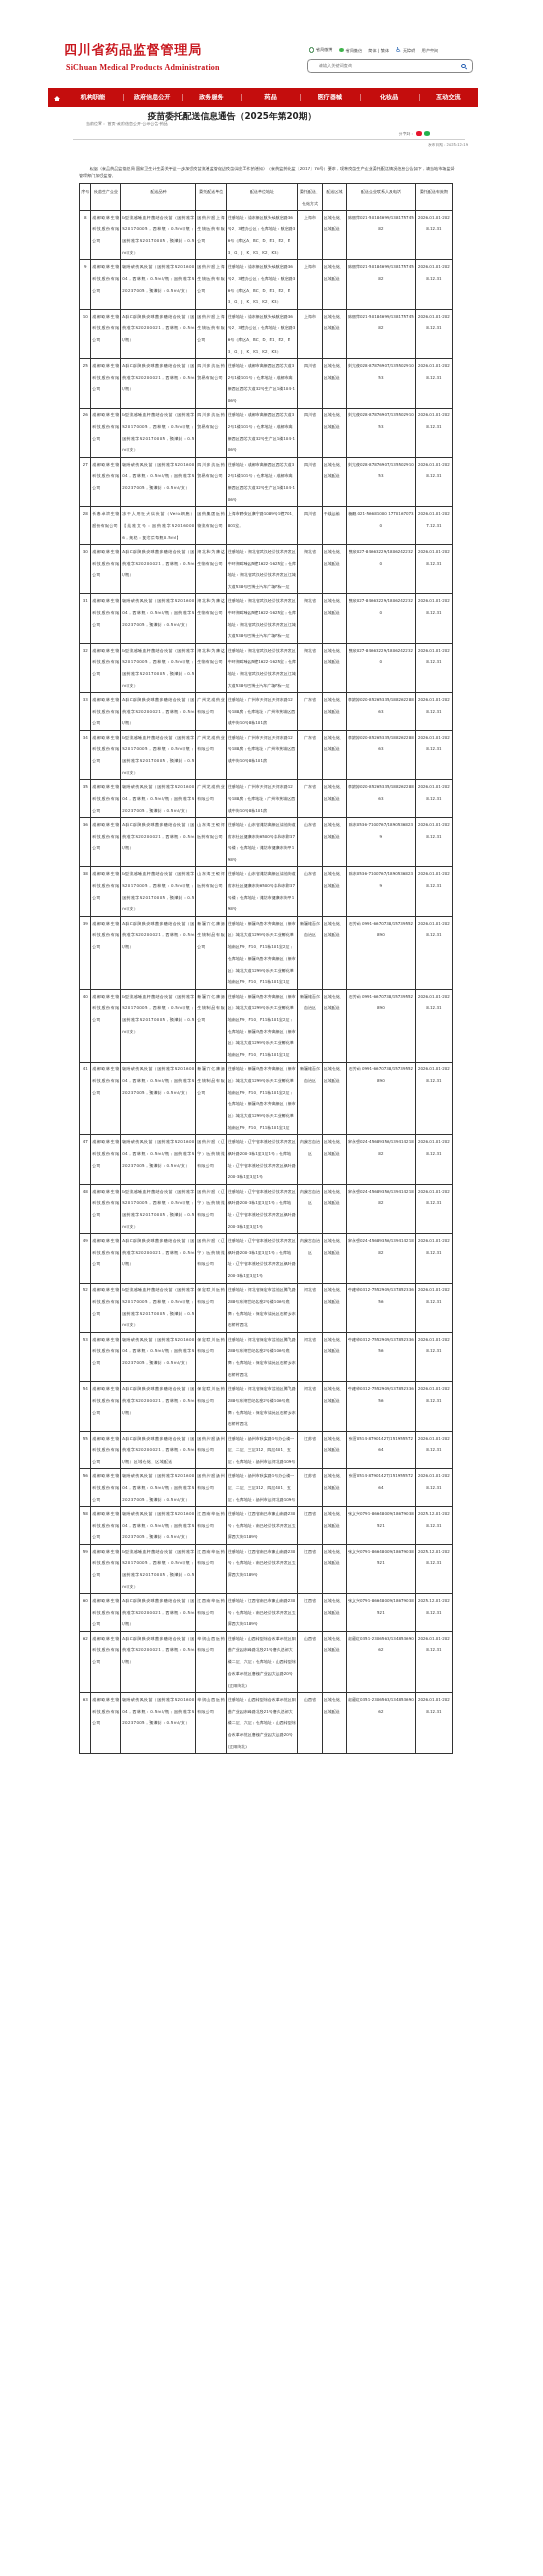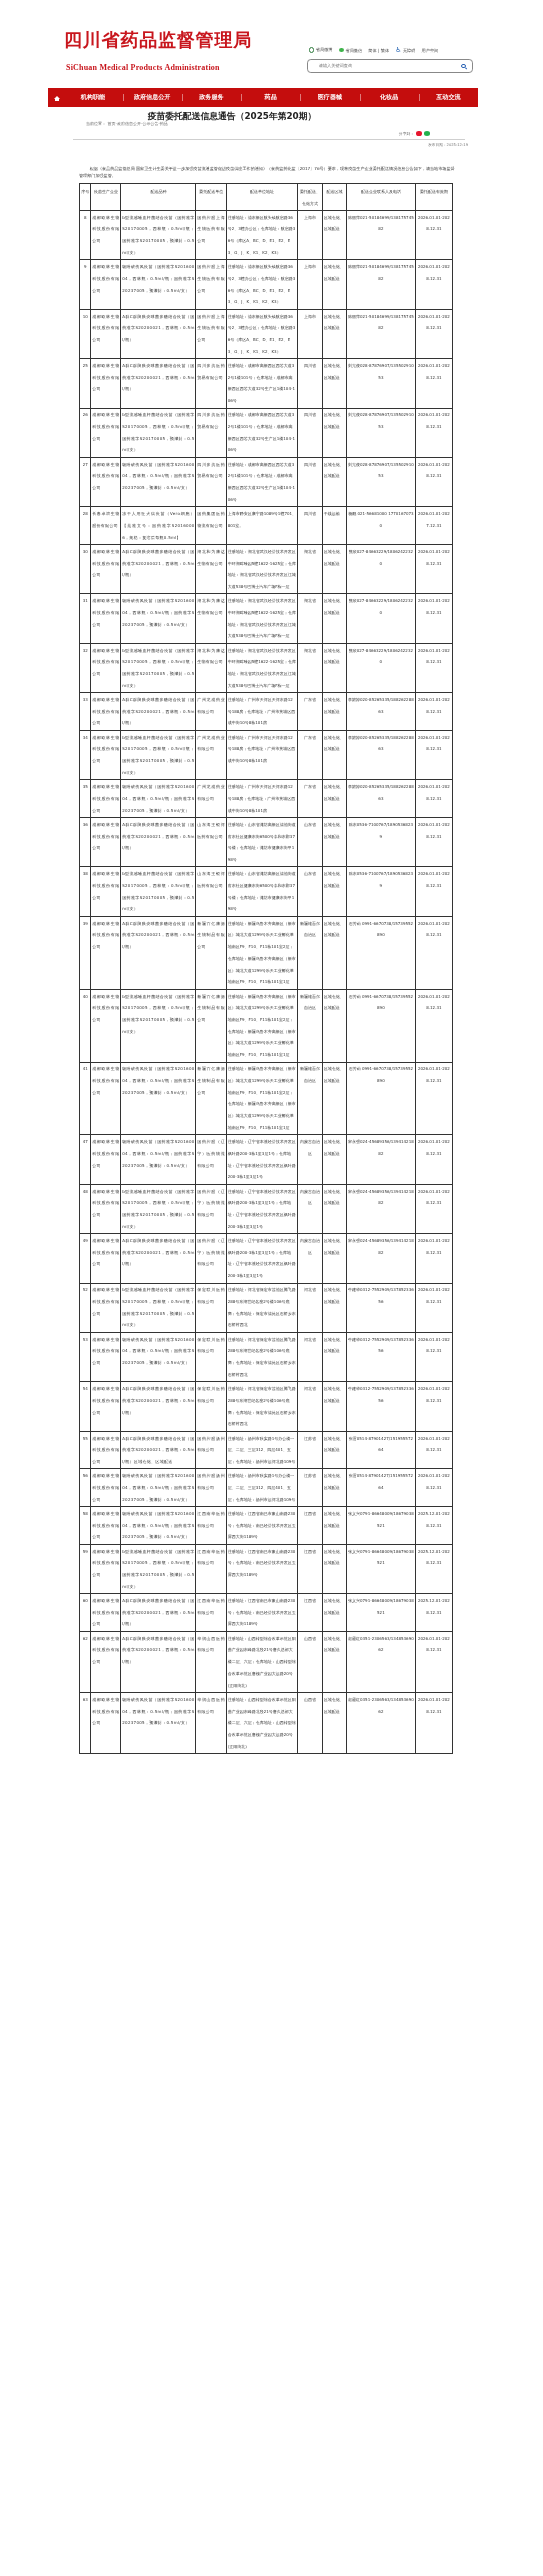--- a/index.html
+++ b/index.html
@@ -1,20 +1,20 @@
 <!DOCTYPE html>
 <html style="font-size:12.2px"><head>
 <meta charset="utf-8">
 <style>
   * { box-sizing: border-box; margin: 0; padding: 0; }
   html, body { width: 543px; background: #ffffff; }
   body { font-family: "DejaVu Sans", "Liberation Sans", sans-serif; color: #333; position: relative; height: 2576px; overflow: hidden; }
 
   .header { position: absolute; left: 0; top: 0; width: 543px; height: 85px; }
-  .logo-cn { position: absolute; left: 64px; top: 28px; font-size: 18px; font-weight: bold; color: #c8161d; letter-spacing: 0.8px; font-family: Liberation Serif, serif; }
+  .logo-cn { position: absolute; left: 64px; top: 41px; font-size: 13px; font-weight: bold; color: #c8161d; letter-spacing: 0.8px; font-family: Liberation Serif, serif; }
   .logo-en { position: absolute; left: 66px; top: 63px; font-size: 8px; color: #c8161d; font-weight: bold; font-family: Liberation Serif, serif; letter-spacing: 0.2px; }
   .top-links { position: absolute; left: 309px; top: 46px; font-size: 4.2px; color: #444; display: flex; gap: 6.1px; align-items: center; white-space: nowrap; }
   .top-links .tl { display: flex; align-items: center; gap: 1.5px; }
   .ico-weibo { width: 5.3px; height: 5.3px; border-radius: 50%; border: 1.1px solid #2d7a3c; display: inline-block; }
   .ico-wechat { width: 5.3px; height: 4.6px; border-radius: 50%; background: #3eb34a; display: inline-block; }
   .ico-access { color: #2060b0; font-size: 6.9px; font-weight: bold; }
   .search-box { position: absolute; left: 307px; top: 59px; width: 166px; height: 13.7px; border: 0.8px solid #888; border-radius: 3.8px; display: flex; align-items: center; padding: 0 6.1px 0 10.7px; }
   .search-box input { border: none; outline: none; flex: 1; font-size: 4.2px; color: #666; background: transparent; font-family: "DejaVu Sans", sans-serif; }
   .search-icon { width: 4.6px; height: 4.6px; border: 1.1px solid #2a63b5; border-radius: 50%; position: relative; }
   .search-icon::after { content: ""; position: absolute; width: 2.3px; height: 1.1px; background: #2a63b5; transform: rotate(45deg); right: -2.3px; bottom: -1.5px; }

